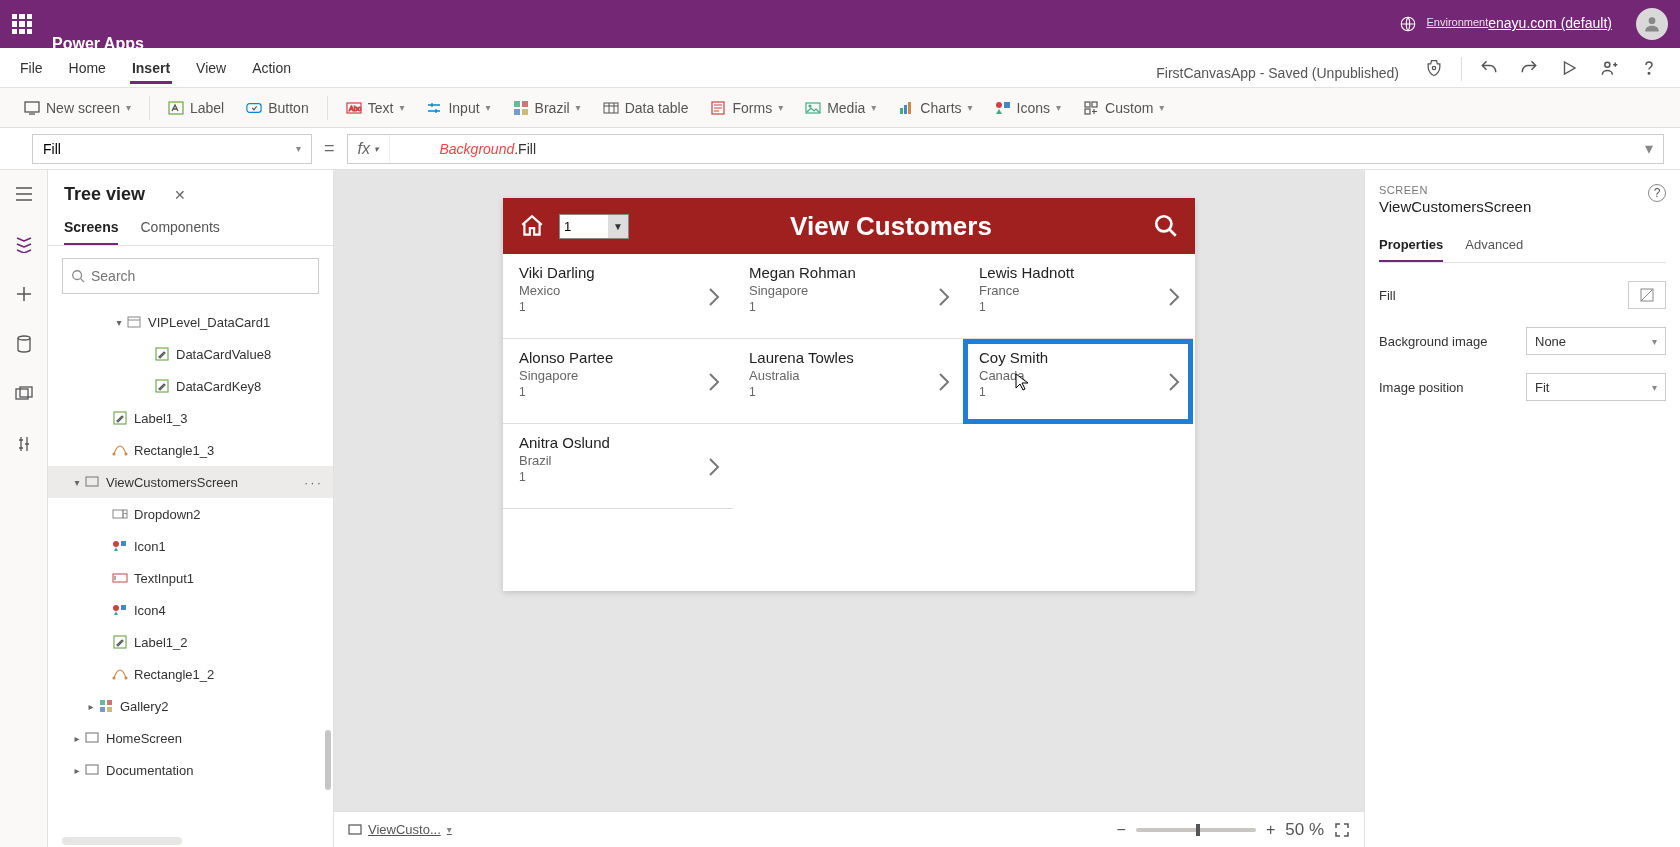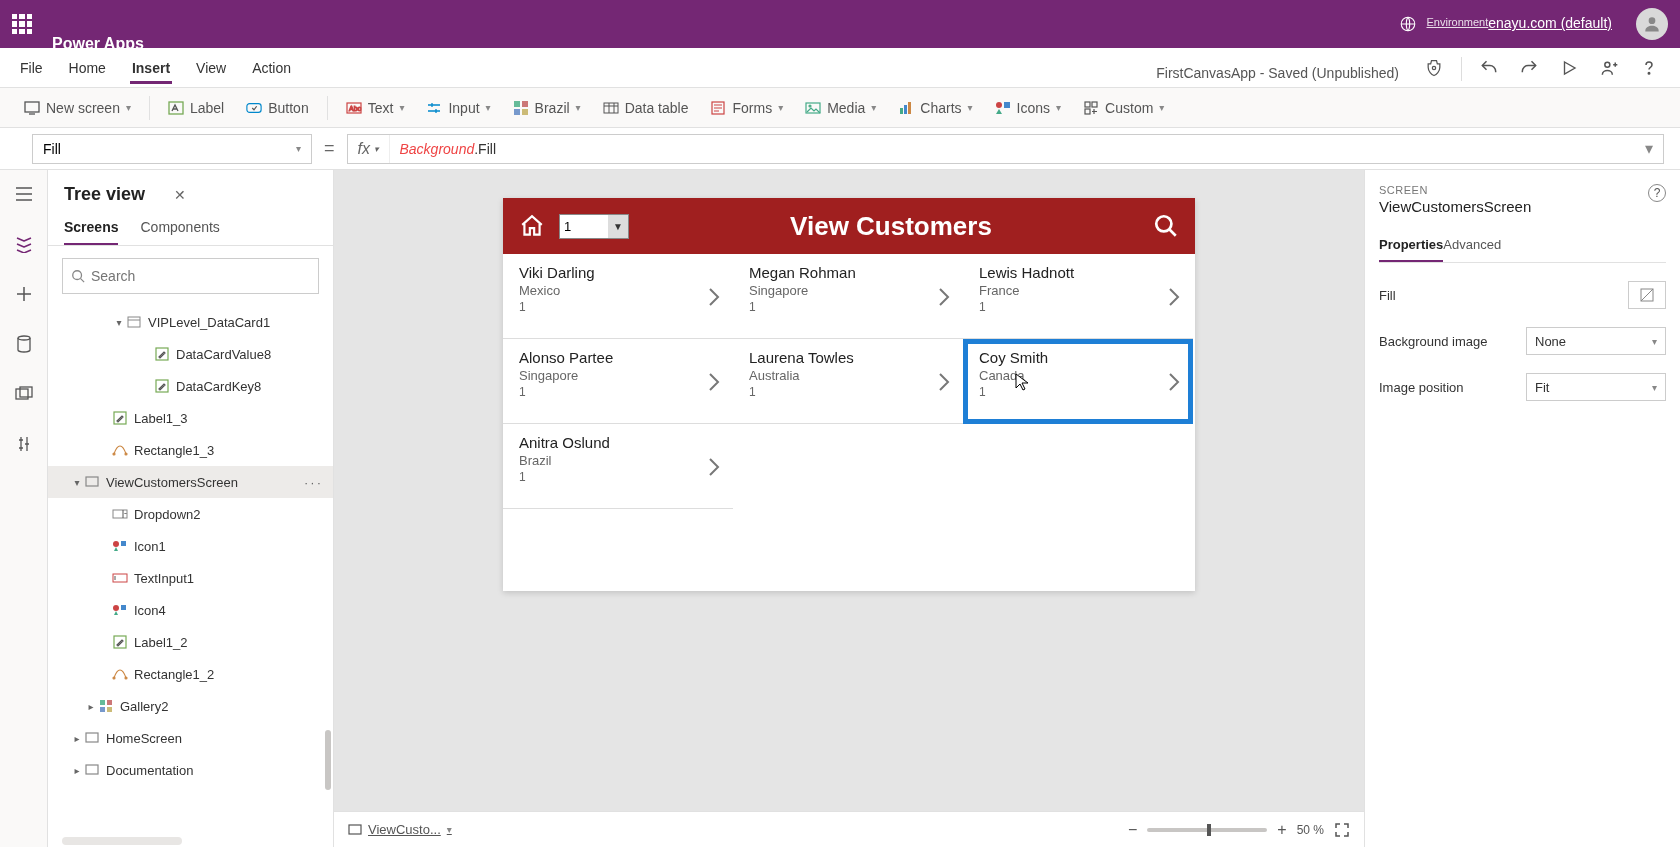--- a/index.html
+++ b/index.html
@@ -31,21 +31,21 @@
 .ribbon { height: 40px; background: #faf9f8; border-bottom: 1px solid #e1e1e1; display: flex; align-items: center; padding: 0 16px; gap: 6px; color: #555; font-size: 14px; }
 .ribbon .rib-item { display: flex; align-items: center; gap: 6px; padding: 4px 8px; cursor: pointer; }
 .ribbon .rib-item .chev { font-size: 10px; color: #888; }
 .rib-sep { width: 1px; height: 24px; background: #e1e1e1; margin: 0 4px; }
 .rib-ico { width:16px; height:16px; display:inline-flex; align-items:center; justify-content:center;}
 
 
 .formula-bar { display: flex; align-items: center; height: 42px; background: #fff; border-bottom: 1px solid #e1e1e1; padding: 0 16px 0 32px; gap: 12px; }
 .prop-select { width: 280px; height: 30px; border:1px solid #ccc; background:#fff; display:flex; align-items:center; padding:0 10px; font-size:14px; cursor:pointer; justify-content:space-between;}
 .eq { font-size: 18px; color:#666; }
-.fx-box { flex:1; height:30px; border:1px solid #ccc; display:flex; align-items:center; background:#fff;}
+.fx-box { flex:1; height:30px; border:1px solid #ccc; display:flex; align-items:center; background:#fff;gap:40px;}
 .fx-label { padding:0 10px; font-style:italic; color:#666; display:flex;align-items:center;gap:4px; border-right:1px solid #eee; height:100%;}
 .fx-input { flex:1; padding:0 10px; font-family: Consolas, monospace; font-size:14px;}
 .fx-input .kw1 { color:#ef4444; font-style:italic;text-align:center;}
 .fx-input .kw2 { color:#333;}
 .fx-chev { padding:0 10px; color:#888; cursor:pointer;}
 
 
 .main { display:flex; height: calc(847px - 48px - 40px - 40px - 42px); }
 
 
@@ -91,29 +91,29 @@
 .gcard .garrow { position:absolute; right:12px; top:32px; color:#666;}
 .gcard.sel { outline:5px solid #1e7fd6; outline-offset:-5px;}
 .cursor-arrow { position:absolute; left:512px; top:175px; font-size:14px; color:#000; pointer-events:none;}
 
 
 .canvas-status { height:36px; background:#fff; border-top:1px solid #e1e1e1; display:flex; align-items:center; padding:0 14px; gap:10px; font-size:13px; color:#555;}
 .canvas-status .bc { display:flex; align-items:center; gap:6px;text-decoration:underline;}
 .zoom-ctrl { margin-left:auto; display:flex; align-items:center; gap:10px;}
 .zoom-track { width:120px; height:4px; background:#c8c6c4; position:relative; border-radius:2px;}
 .zoom-thumb { position:absolute; top:-4px; left:50%; width:4px; height:12px; background:#555;}
-.zoom-val { font-size:12px;}
+.zoom-val { font-size:17px;}
 .expand-ico { cursor:pointer;}
 
 
 .rightpanel { width:316px; background:#fff; border-left:1px solid #e1e1e1; padding:14px 14px; position:relative;}
 .rp-label { font-size:11px; color:#777; letter-spacing:0.5px;}
 .rp-title { font-size:15px; color:#222; margin-top:2px;}
 .rp-help { position:absolute; top:14px; right:14px; width:18px;height:18px;border:1px solid #888;border-radius:50%;display:flex;align-items:center;justify-content:center;font-size:12px;color:#555;cursor:pointer;}
-.rp-tabs { display:flex; margin-top:16px; border-bottom:1px solid #e1e1e1;}
+.rp-tabs { display:flex; gap:22px; margin-top:16px; border-bottom:1px solid #e1e1e1;}
 .rp-tab { font-size:13px; padding:6px 0 8px 0; cursor:pointer; color:#555;}
 .rp-tab.active { color:#222; border-bottom:2px solid #742774; font-weight:600;}
 .rp-row { display:flex; align-items:center; justify-content:space-between; margin-top:18px; font-size:13px; color:#333;}
 .rp-val { width:140px; height:28px; border:1px solid #ccc; display:flex; align-items:center; padding:0 8px; justify-content:space-between; cursor:pointer; font-size:13px;}
 .fill-box { width:38px; height:28px; border:1px solid #ccc; display:flex;align-items:center;justify-content:center; cursor:pointer;}
 
 svg { display:block;}
 </style>
 </head>
 <body>

